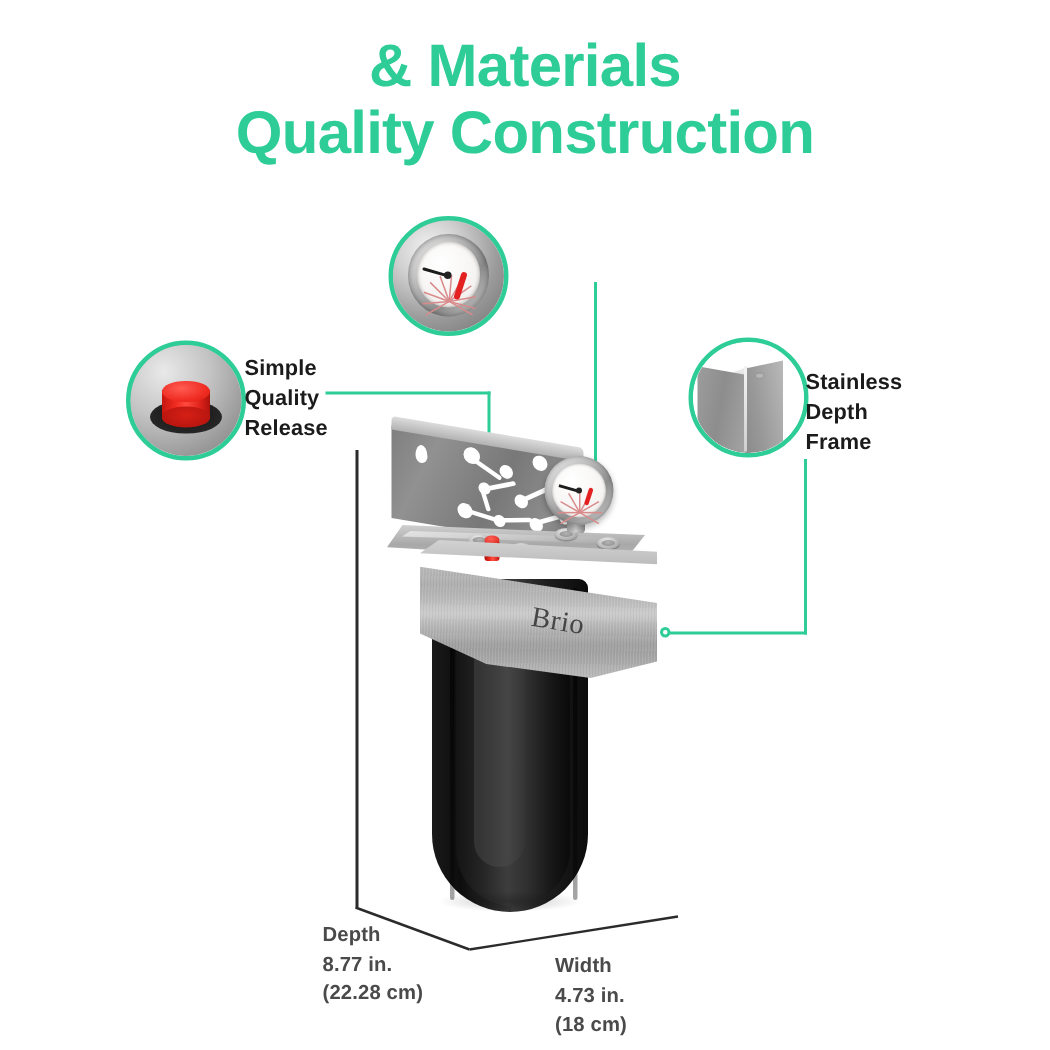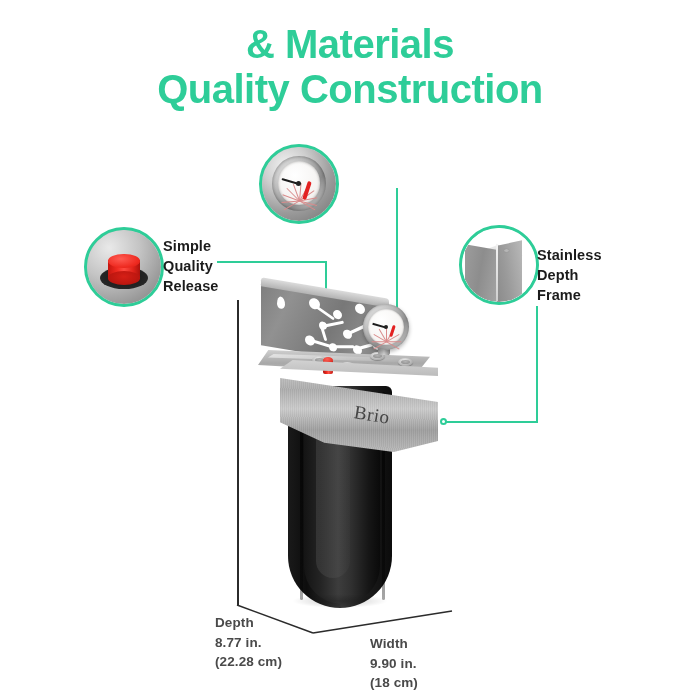--- a/index.html
+++ b/index.html
@@ -385,21 +385,21 @@
 
   <svg width="700" height="700" style="position:absolute;left:0;top:0;pointer-events:none;">
     <line x1="237" y1="605" x2="313" y2="633" stroke="#2b2b2b" stroke-width="1.6"></line>
     <line x1="313" y1="633" x2="452" y2="611" stroke="#2b2b2b" stroke-width="1.6"></line>
   </svg>
 
   <div class="dim-label" style="left:215px;top:613px;width:100px;">Depth
 8.77 in.
 (22.28 cm)</div>
   <div class="dim-label" style="left:370px;top:634px;width:90px;">Width
-9.90 in.
+4.73 in.
 (18 cm)</div>
 
   <div id="product">
 
     <div class="plate"></div>
     <div class="plate-top"></div>
     <div class="plate-holes">
       <div class="drop" style="left:16px;top:12px;width:8px;height:12px;"></div>
       <div class="hole" style="left:48px;top:8px;width:11px;height:11px;"></div>
       <div class="hole" style="left:72px;top:16px;width:9px;height:9px;"></div>

